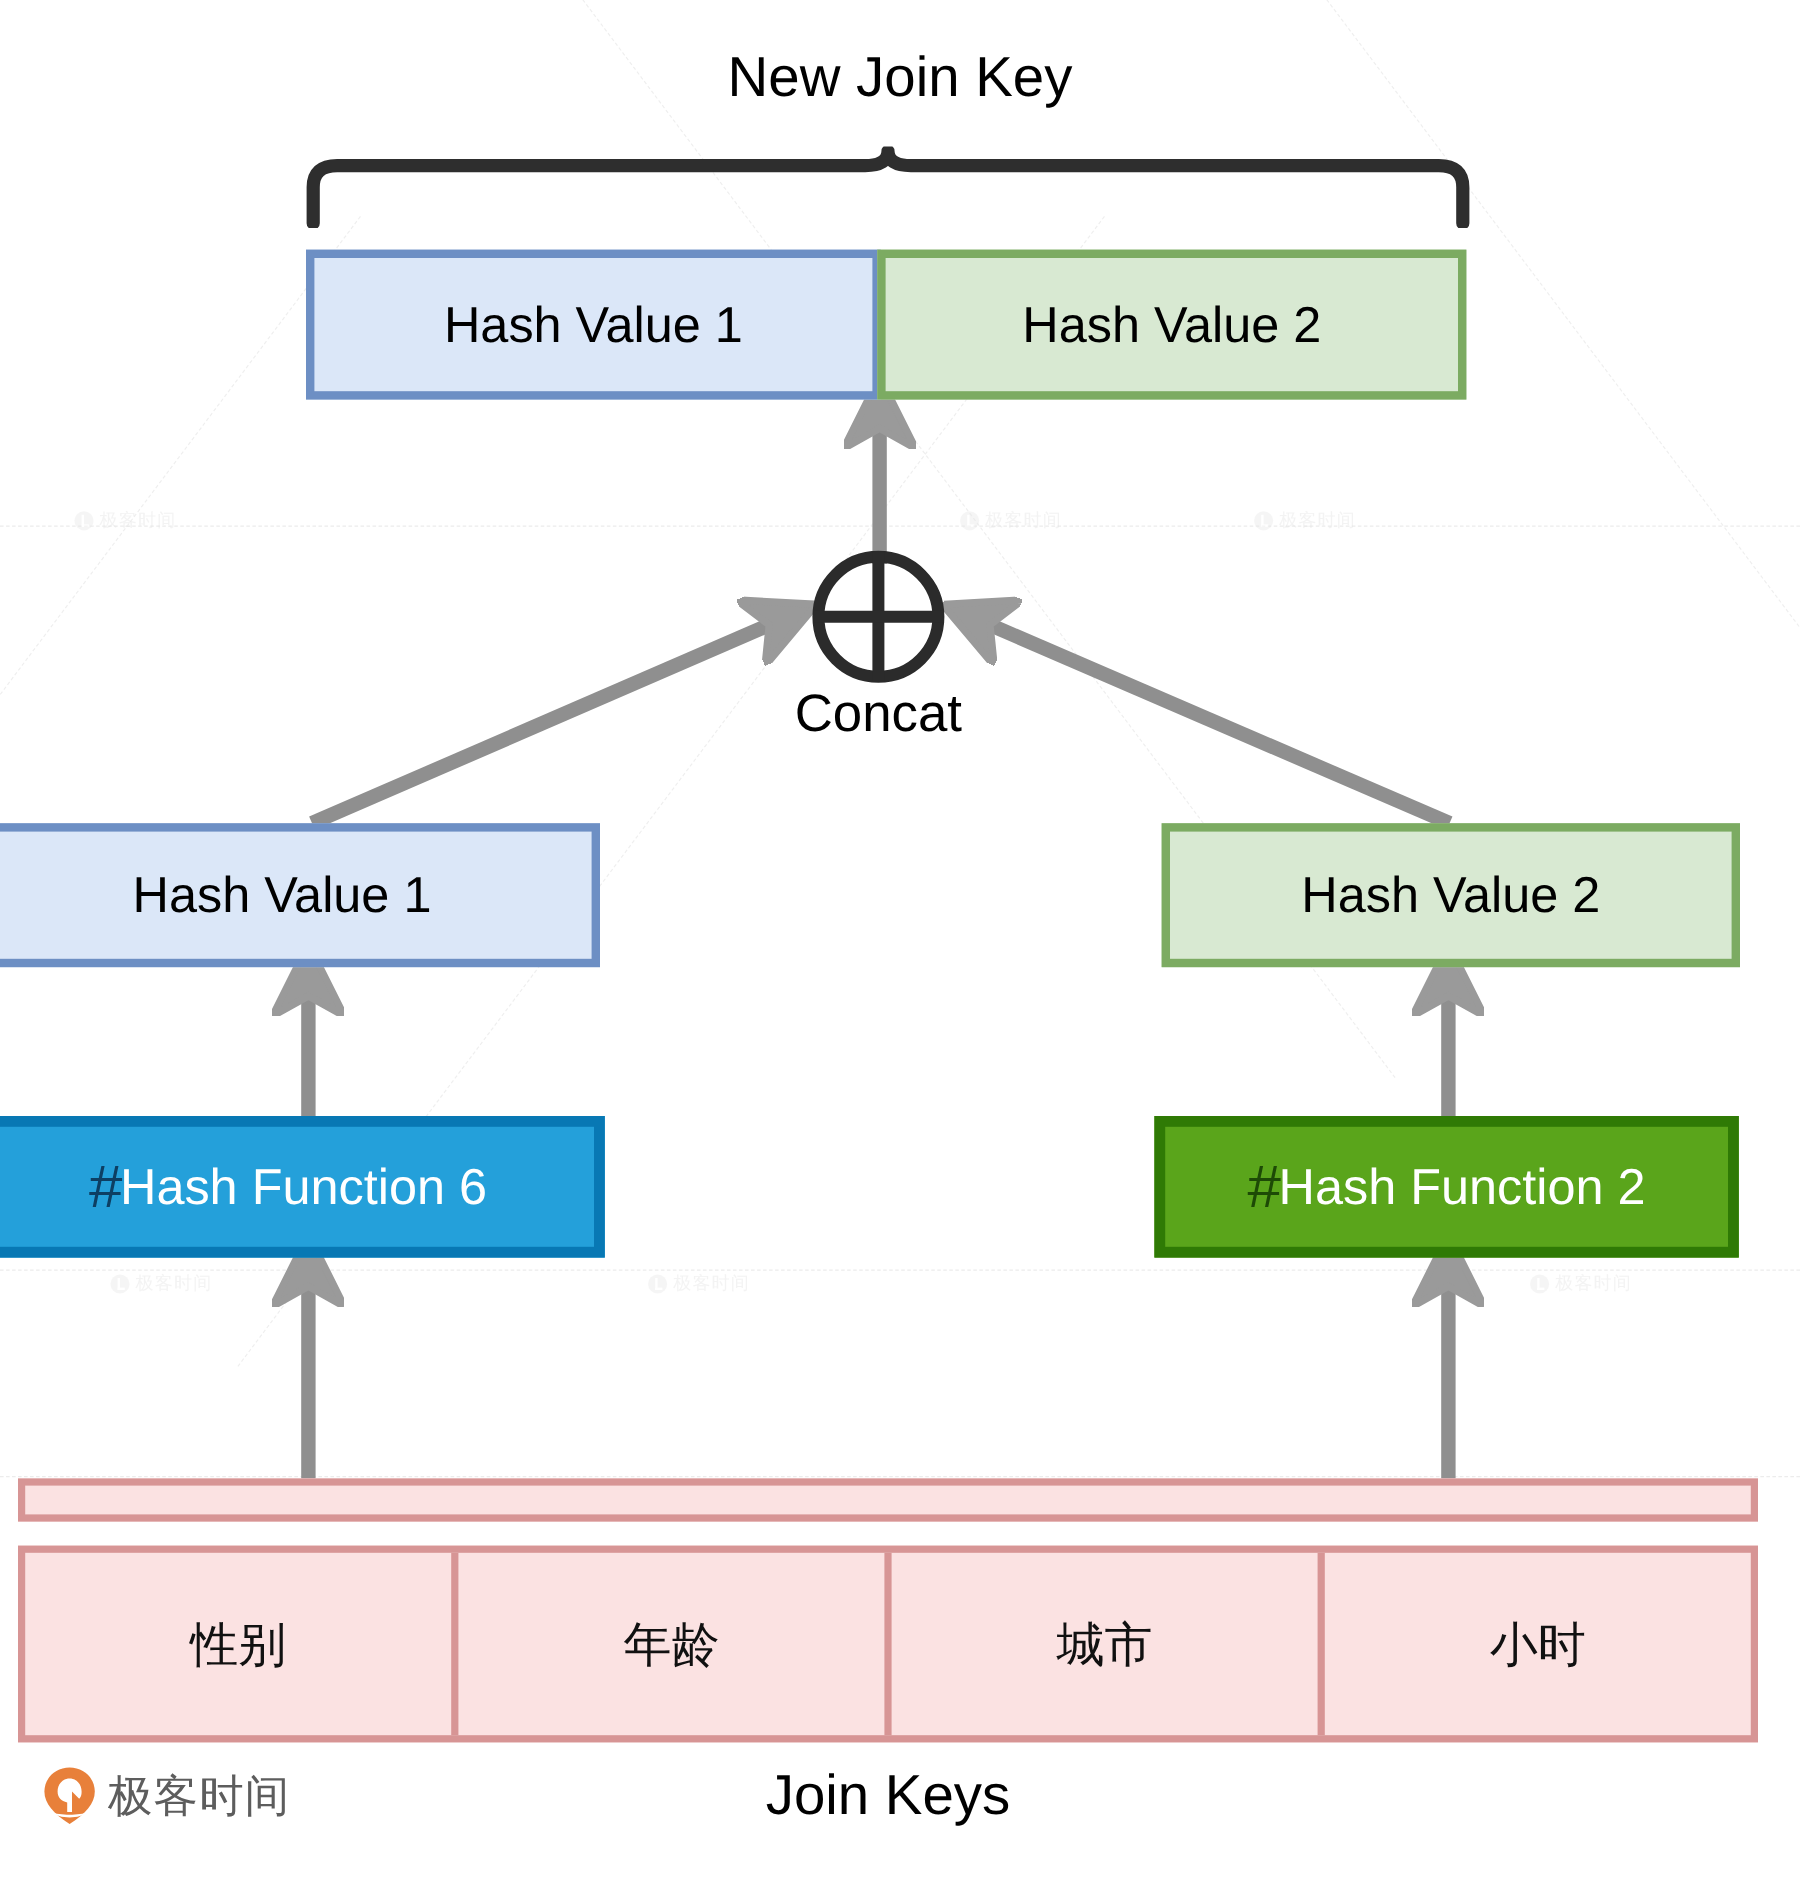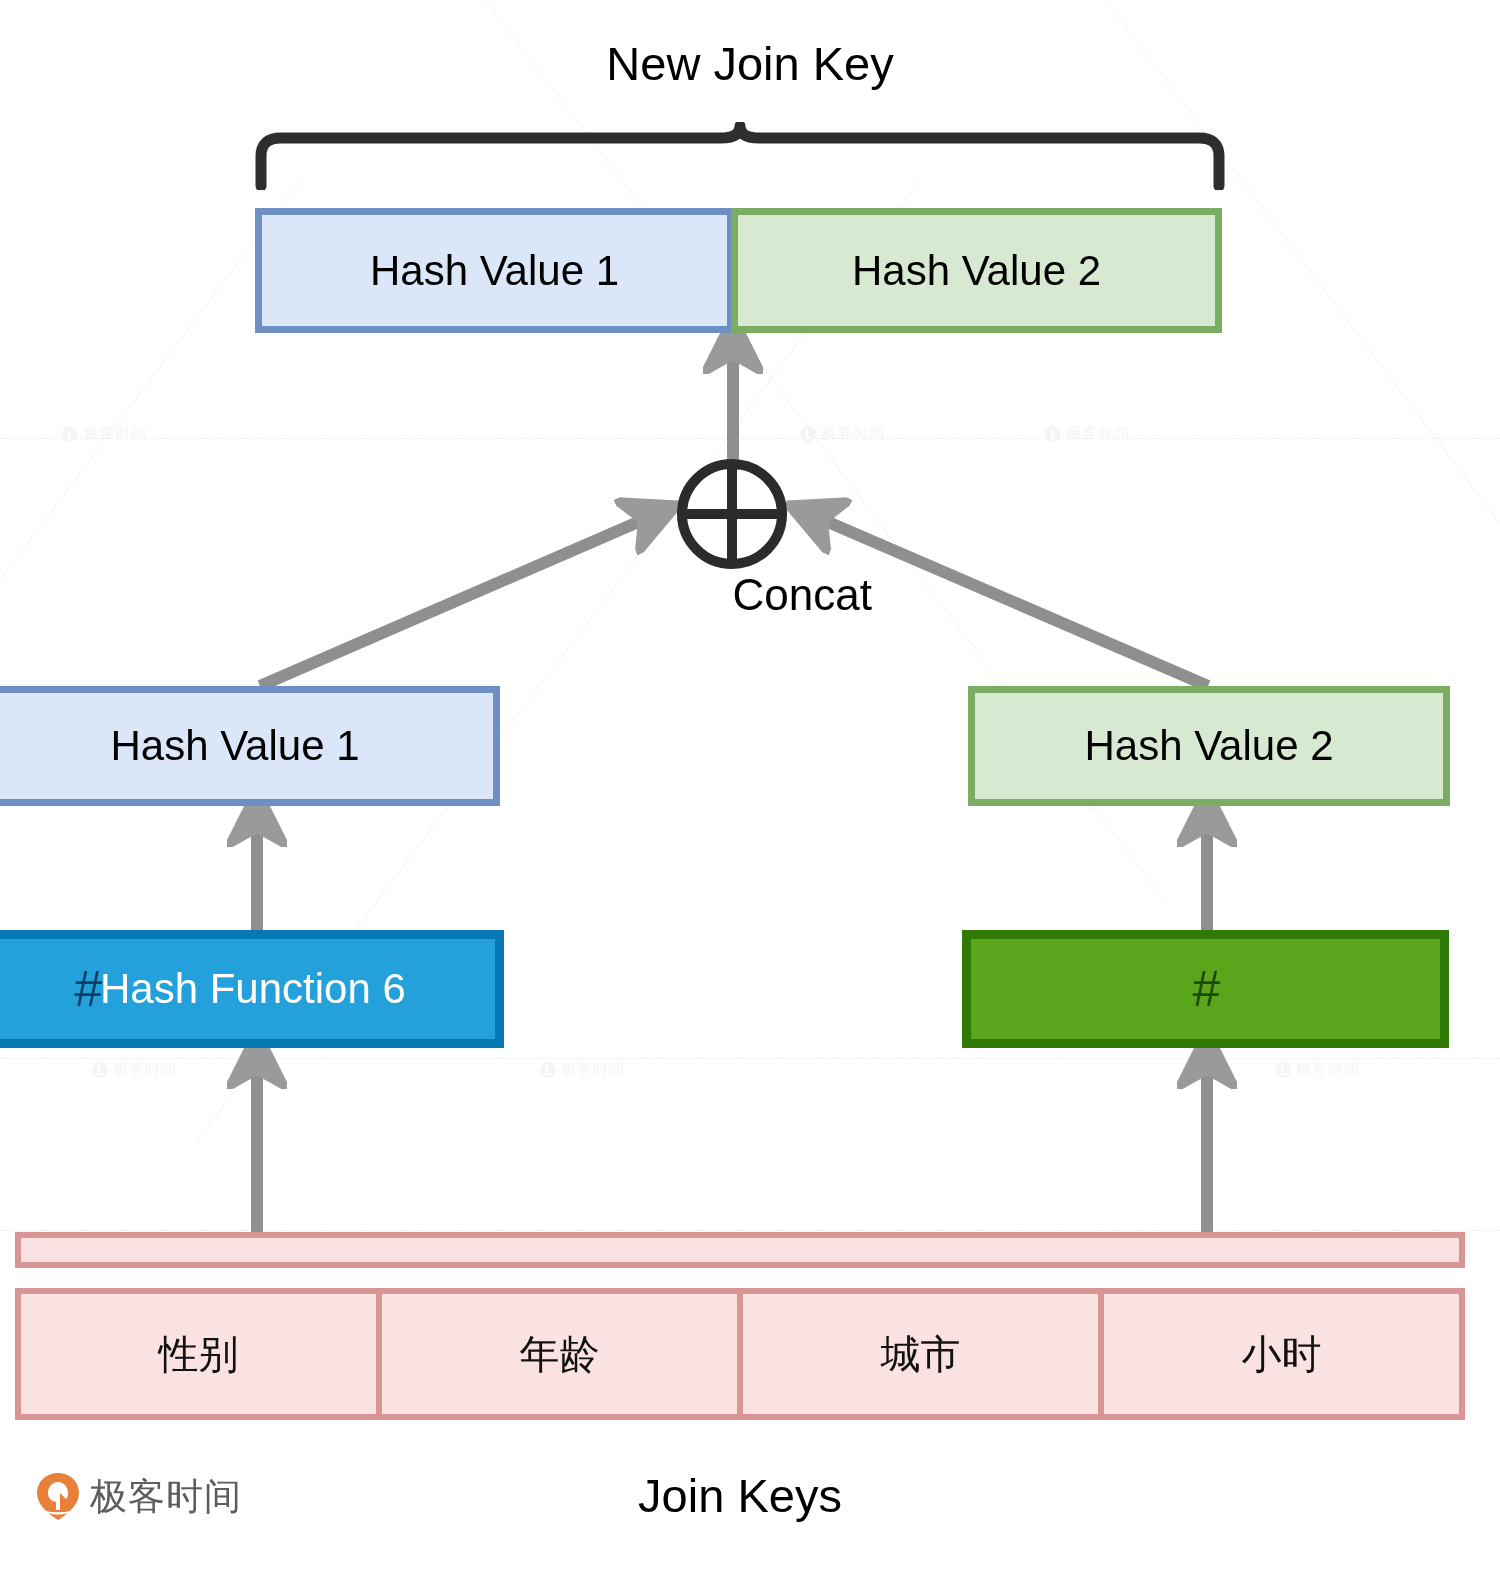--- a/index.html
+++ b/index.html
@@ -140,21 +140,21 @@
     left: 674px;
     top: 456px;
     width: 116px;
     height: 116px;
   }
   #concat-label {
     position: absolute;
     left: 592px;
     top: 570px;
     width: 280px;
-    text-align: right;
+    text-align: center;
     font-size: 44px;
     color: #000;
   }
 
   
   .midbox {
     position: absolute;
     top: 686px;
     height: 120px;
     box-sizing: border-box;
@@ -219,21 +219,21 @@
     height: 36px;
     box-sizing: border-box;
     background: #fbe2e2;
     border: 6px solid #d79595;
   }
   #join-keys-row {
     position: absolute;
     left: 15px;
     top: 1288px;
     width: 1450px;
-    height: 132px;
+    height: 164px;
     box-sizing: border-box;
     display: flex;
     border: 6px solid #d79595;
     background: #fbe2e2;
   }
   #join-keys-row .cell {
     flex: 1 1 0;
     box-sizing: border-box;
     display: flex;
     align-items: center;
@@ -371,20 +371,21 @@
     <div class="midbox" id="mid-hash-value-2">
       <span>Hash Value 2</span>
     </div>
 
     <div class="fnbox" id="hash-function-1">
       <span class="hash-glyph">#</span>
       <span>Hash Function 6</span>
     </div>
     <div class="fnbox" id="hash-function-2">
       <span class="hash-glyph">#</span>
+      <span>Hash Function 2</span>
     </div>
 
     <div id="join-keys-strip"></div>
 
     <div id="join-keys-row">
       <div class="cell">
         <span>性别</span>
       </div>
       <div class="cell">
         <span>年龄</span>

